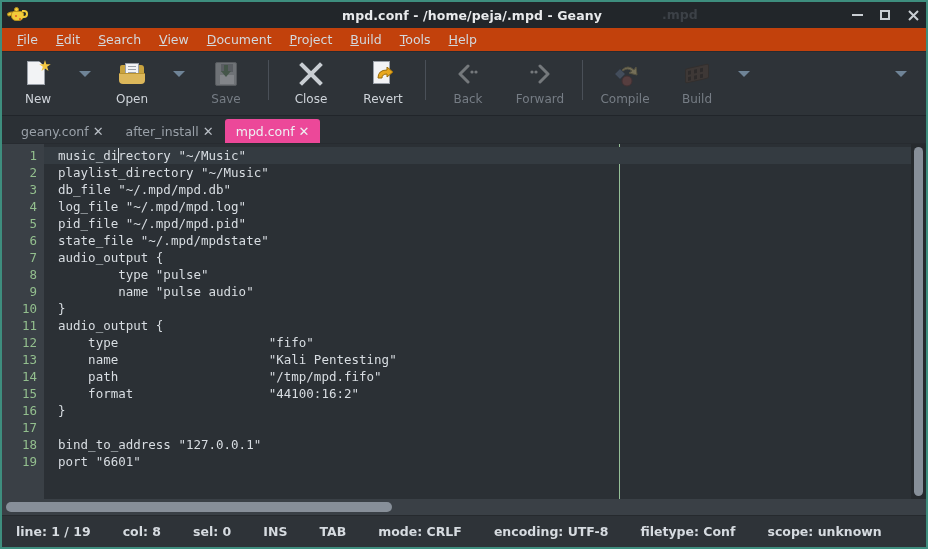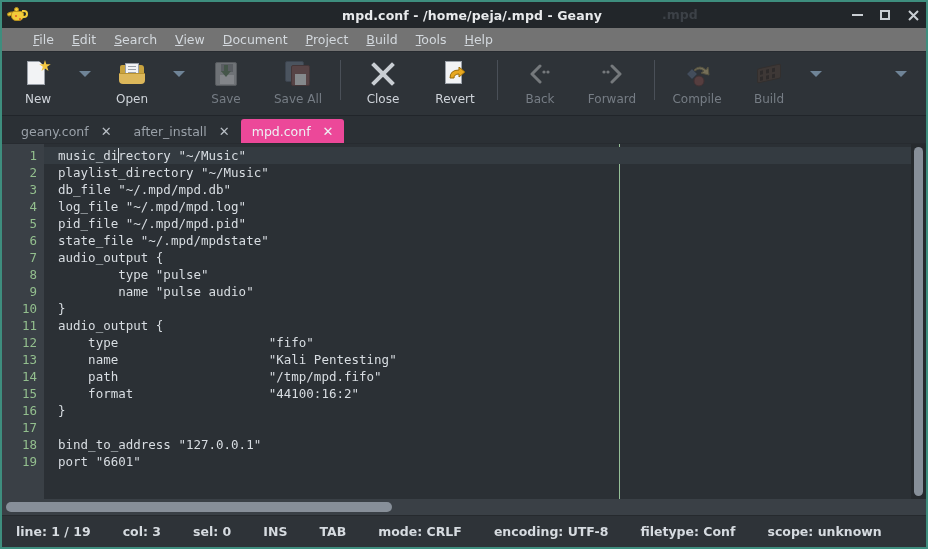--- a/index.html
+++ b/index.html
@@ -78,23 +78,23 @@
     display: flex; align-items: center; justify-content: center;
     color: #c9ced3;
   }
   .wb-min { width: 11px; height: 2px; background: #c9ced3; }
   .wb-max { width: 10px; height: 10px; border: 2px solid #c9ced3; }
   .wb-close svg { display: block; }
 
   
   .menubar {
     height: 24px; flex: 0 0 24px;
-    background: #737373;
+    background: #c2410c;
     display: flex; align-items: center;
-    padding-left: 22px;
+    padding-left: 6px;
     border-bottom: 1px solid #272b30;
   }
   .menu-item {
     font-size: 12.5px; color: #d3d8dd;
     padding: 3px 9px;
     cursor: default;
   }
   .menu-item u { text-decoration: underline; }
 
   
@@ -211,21 +211,21 @@
   
   .tabbar {
     height: 28px; flex: 0 0 28px;
     background: #2b3035;
     display: flex; align-items: flex-end;
     padding-left: 8px;
     border-bottom: 1px solid #272b30;
   }
   .tab {
     height: 24px;
-    display: flex; align-items: center; gap: 12px;
+    display: flex; align-items: center; gap: 4px;
     padding: 0 11px;
     font-size: 12.5px;
     color: #9aa1a9;
     border-radius: 3px 3px 0 0;
   }
   .tab.active {
     background: #ec4899;
     color: #eef1f4;
   }
   .tab .tab-x { font-size: 13px; color: #b9bfc6; line-height: 1; }
@@ -392,28 +392,20 @@
             <span class="lbl"></span>
             <span class="shut"></span>
           </span>
         <svg class="ic-dlarrow" width="12" height="14" viewBox="0 0 12 14">
             <path d="M4 1 h4 v6 h3 l-5 6 l-5 -6 h3 z" fill="#3f8f3f"></path>
           </svg>
       </div>
       <div class="tb-label">Save</div>
     </div>
 
-    <div class="tb-item disabled">
-      <div class="tb-icon">
-        <span class="ic-saveall-blue"></span>
-        <span class="ic-saveall-red"></span>
-        <span class="ic-saveall-white"></span>
-      </div>
-      <div class="tb-label">Save All</div>
-    </div>
 
     <div class="tb-sep"></div>
 
     <div class="tb-item">
       <div class="tb-icon">
         <svg class="ic-close-x" width="24" height="24" viewBox="0 0 24 24">
             <path d="M3 3 L21 21 M21 3 L3 21" stroke="#c9ced3" stroke-width="4" fill="none" stroke-linecap="square"></path>
           </svg>
       </div>
       <div class="tb-label">Close</div>
@@ -549,21 +541,21 @@
       </div>
     </div>
   </div>
 
   <div class="hscroll-row">
     <div class="hthumb"></div>
   </div>
 
   <div class="statusbar">
     <span class="status-item">line: 1 / 19</span>
-    <span class="status-item">col: 3</span>
+    <span class="status-item">col: 8</span>
     <span class="status-item">sel: 0</span>
     <span class="status-item">INS</span>
     <span class="status-item">TAB</span>
     <span class="status-item">mode: CRLF</span>
     <span class="status-item">encoding: UTF-8</span>
     <span class="status-item">filetype: Conf</span>
     <span class="status-item">scope: unknown</span>
   </div>
 
 </div>

